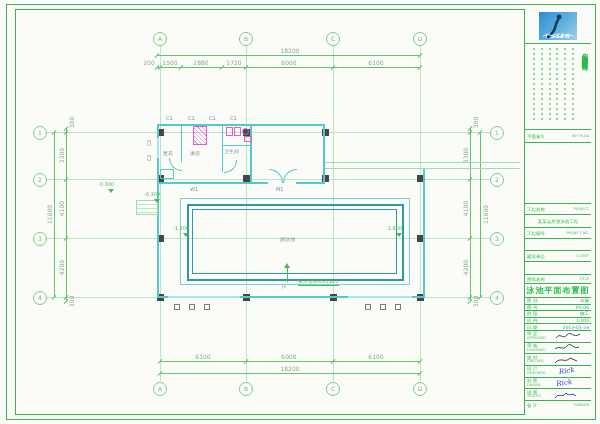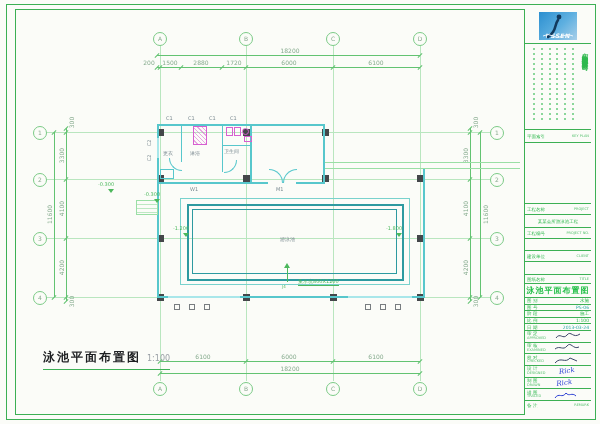--- a/index.html
+++ b/index.html
@@ -261,23 +261,20 @@
     <span class="tiny" style="left:224px;top:148px;">卫生间</span>
     <span class="tiny" style="left:276px;top:186px;">M1</span>
     <span class="tiny" style="left:190px;top:186px;">W1</span>
     <span class="tiny" style="left:166px;top:115px;">C1</span>
     <span class="tiny" style="left:188px;top:115px;">C1</span>
     <span class="tiny" style="left:209px;top:115px;">C1</span>
     <span class="tiny" style="left:230px;top:115px;">C1</span>
     <span class="tiny rot" style="left:146px;top:140px;">C2</span>
     <span class="tiny rot" style="left:146px;top:155px;">C2</span>
 
-    <div class="caption">
-      <span class="cn">泳池平面布置图</span><span class="sc">1:100</span>
-    </div>
   </div>
 
   <div class="tb">
     <div class="logo-row">
       <div class="logo">
         <svg width="38" height="28" viewBox="0 0 38 28" style="position:absolute;left:0;top:0;">
           <circle cx="20" cy="5" r="2.4" fill="#123a5e"></circle>
           <path d="M19 8 C16 12 17 16 14 20 C12 23 10 24 9 25" stroke="#123a5e" stroke-width="2.6" fill="none" stroke-linecap="round"></path>
           <path d="M4 24 q5 -3 10 0 q5 3 10 0 q5 -3 10 0" stroke="#e8f3fb" stroke-width="1" fill="none"></path>
         </svg>

